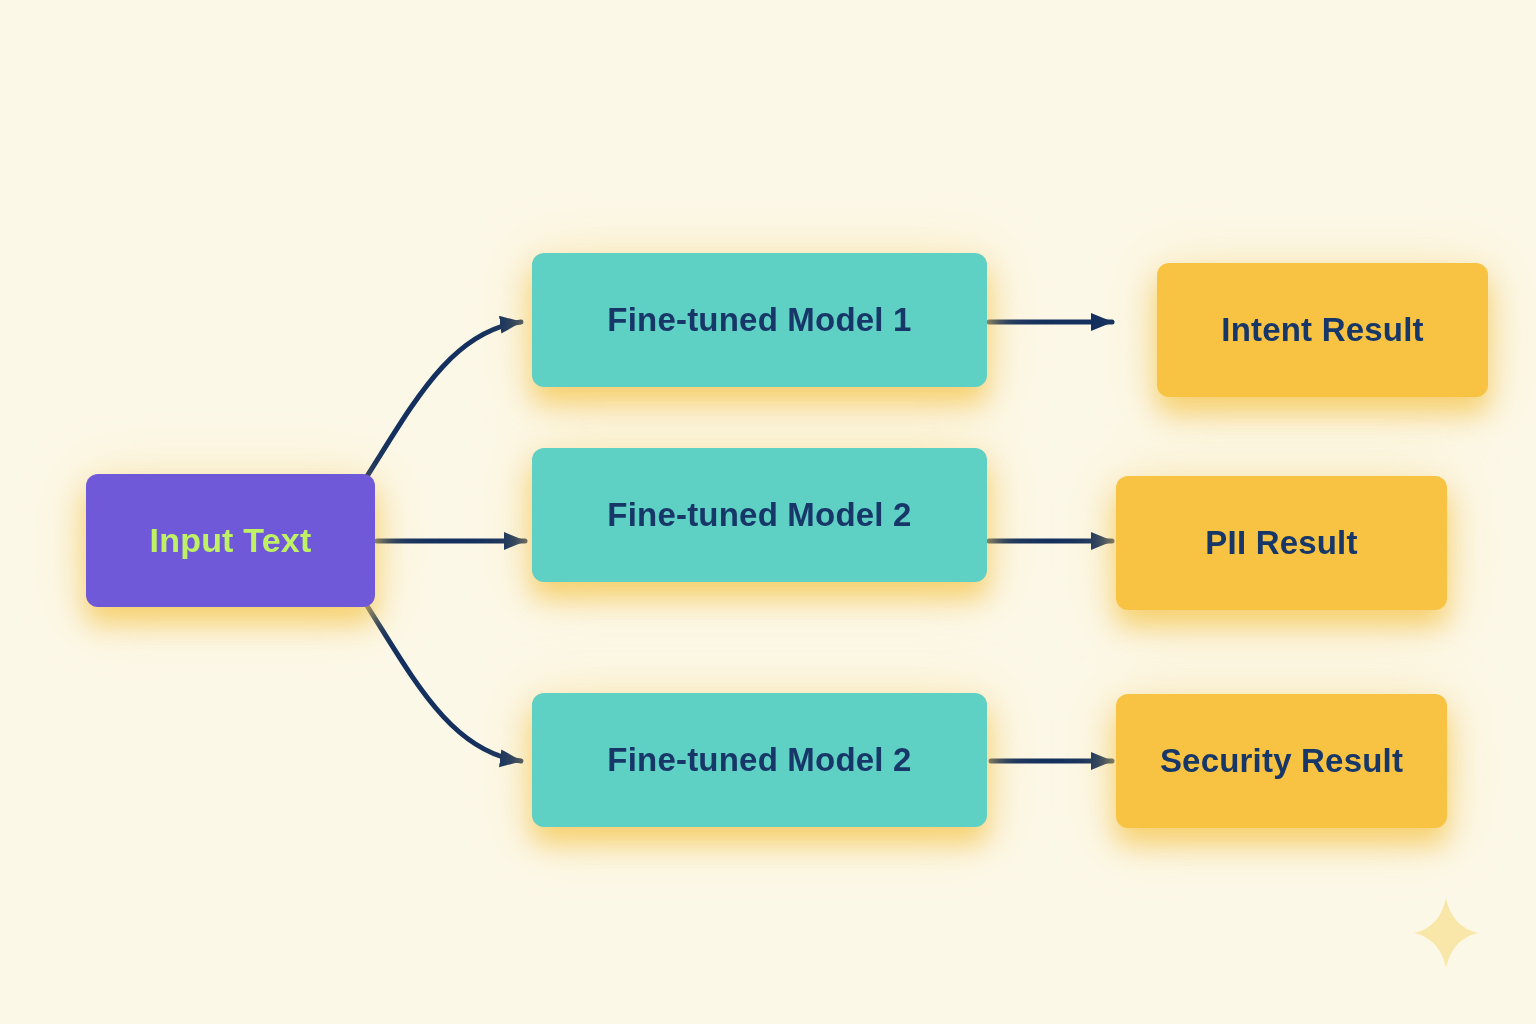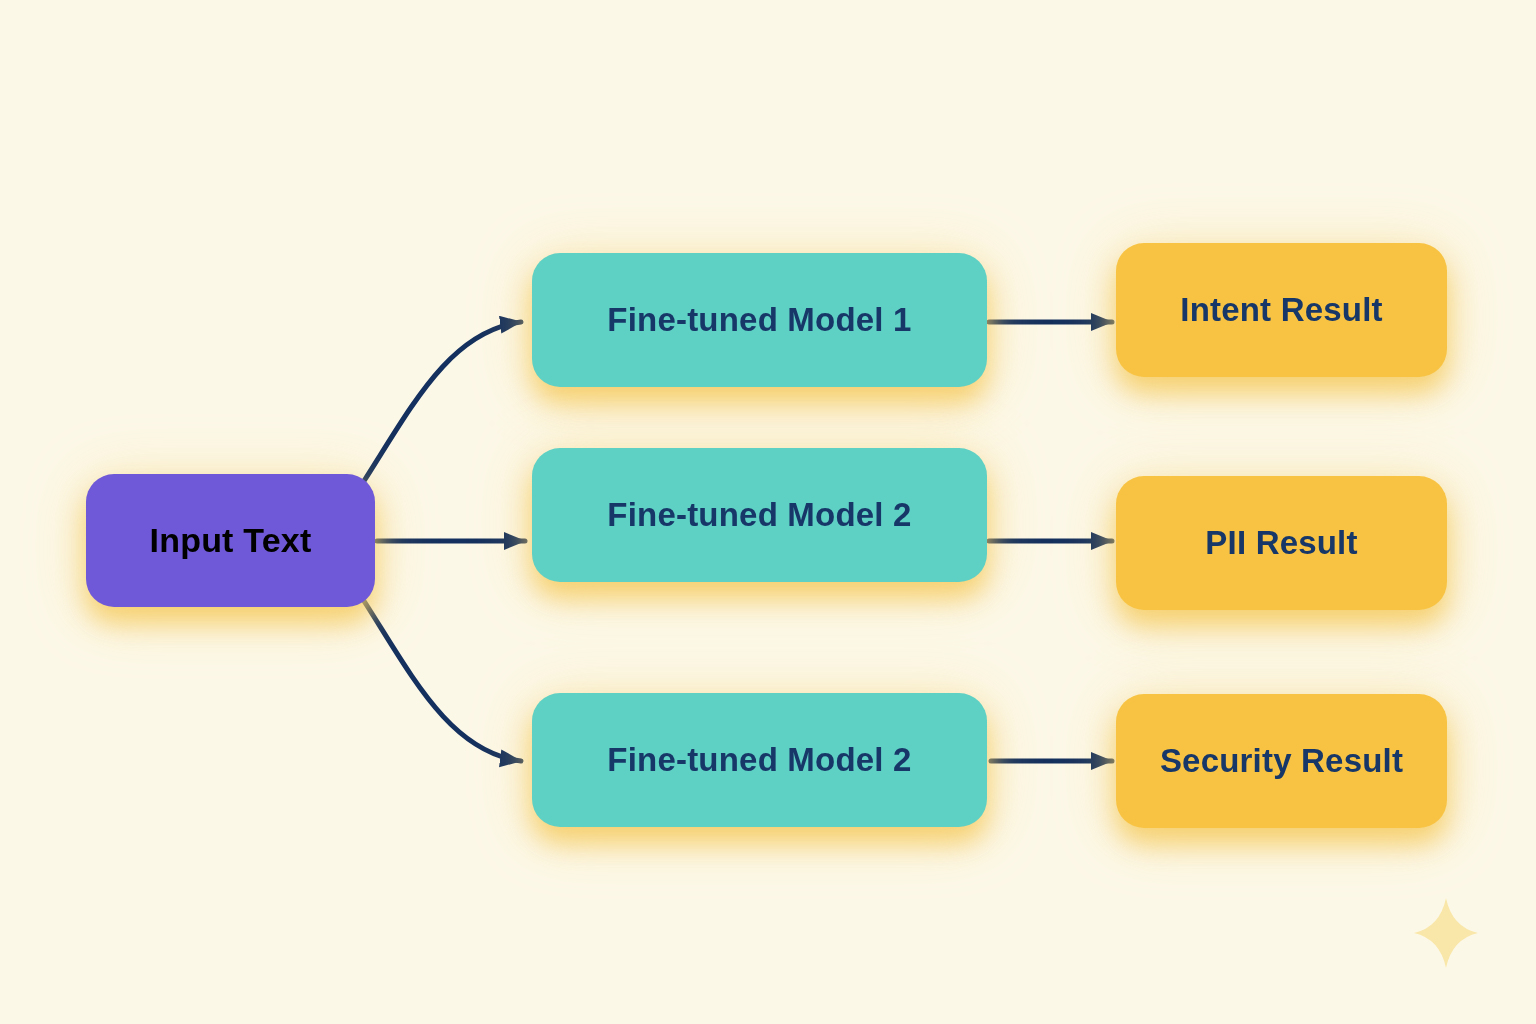--- a/index.html
+++ b/index.html
@@ -20,47 +20,47 @@
     top: 0;
     width: 1536px;
     height: 1024px;
     pointer-events: none;
   }
   .node {
     position: absolute;
     display: flex;
     align-items: center;
     justify-content: center;
-    border-radius: 28px;
+    border-radius: 12px;
     font-weight: 700;
     font-size: 33px;
     letter-spacing: 0.2px;
     box-shadow: 0 16px 26px rgba(246, 205, 100, 0.85),
                 0 6px 60px rgba(246, 205, 100, 0.40);
   }
   .node-input {
     left: 86px;  top: 474px;  width: 289px; height: 133px;
     background: #6f59d8;
-    color: #000000;
+    color: #bef264;
     font-size: 34px;
   }
   .node-model {
     background: #5fd0c4;
     color: #173768;
     left: 532px; width: 455px; height: 134px;
   }
   .node-model-1 { top: 253px; }
   .node-model-2 { top: 448px; }
   .node-model-3 { top: 693px; }
   .node-result {
     background: #f8c342;
     color: #173768;
     left: 1116px; width: 331px; height: 134px;
   }
-  .node-result-1 { top: 243px; }
+  .node-result-1 { top: 263px; margin-left: 41px; }
   .node-result-2 { top: 476px; }
   .node-result-3 { top: 694px; }
 </style>
 </head>
 <body>
 
 <div class="canvas">
 
   <svg class="edges-layer" width="1536" height="1024" viewBox="0 0 1536 1024">
     <defs>

